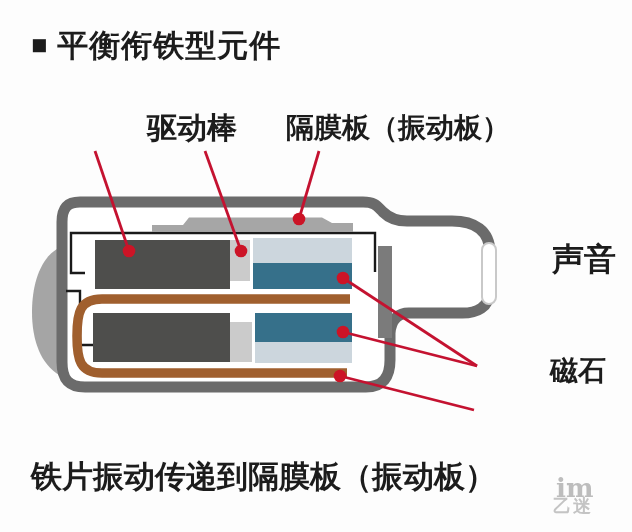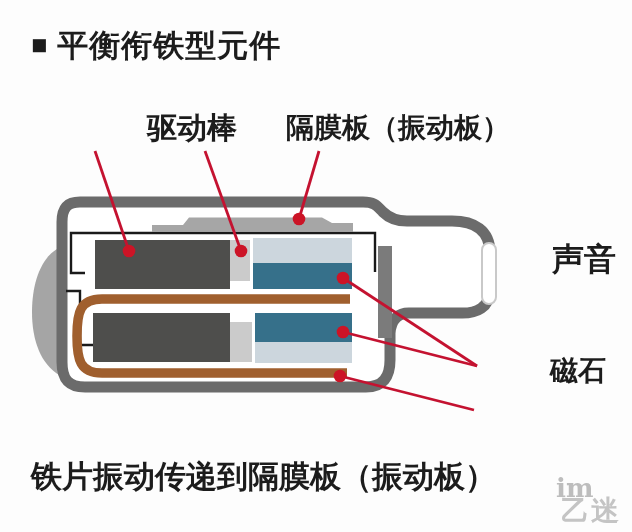--- a/index.html
+++ b/index.html
@@ -19,22 +19,22 @@
   .lbl-sound{left:552px;top:242px;font-size:32px;}
   .lbl-magnet{left:550px;top:356px;font-size:28px;}
   .lbl-iron{left:551px;top:399px;font-size:28px;}
   .caption{left:31px;top:460px;font-size:31px;}
   .wm-script{
     position:absolute;left:556px;top:475px;font-size:26px;
     font-family:"DejaVu Serif", serif;font-weight:bold;
     color:#bdbdbd;line-height:1;
   }
   .wm-name{
-    position:absolute;left:553px;top:497px;font-size:28px;font-weight:bold;
-    color:#c4c4c4;line-height:1;letter-spacing:2px;margin-left:8px;
+    position:absolute;left:553px;top:497px;font-size:18px;font-weight:bold;
+    color:#c4c4c4;line-height:1;letter-spacing:2px;
   }
 </style>
 </head>
 <body>
 
 <div class="stage">
 
   <svg width="632" height="532" viewBox="0 0 632 532">
 
     <path d="M 59,248 C 41,257 32,283 32,312 C 32,341 41,364 59,375 L 64,375 L 64,248 Z" fill="#a5a5a5"></path>

